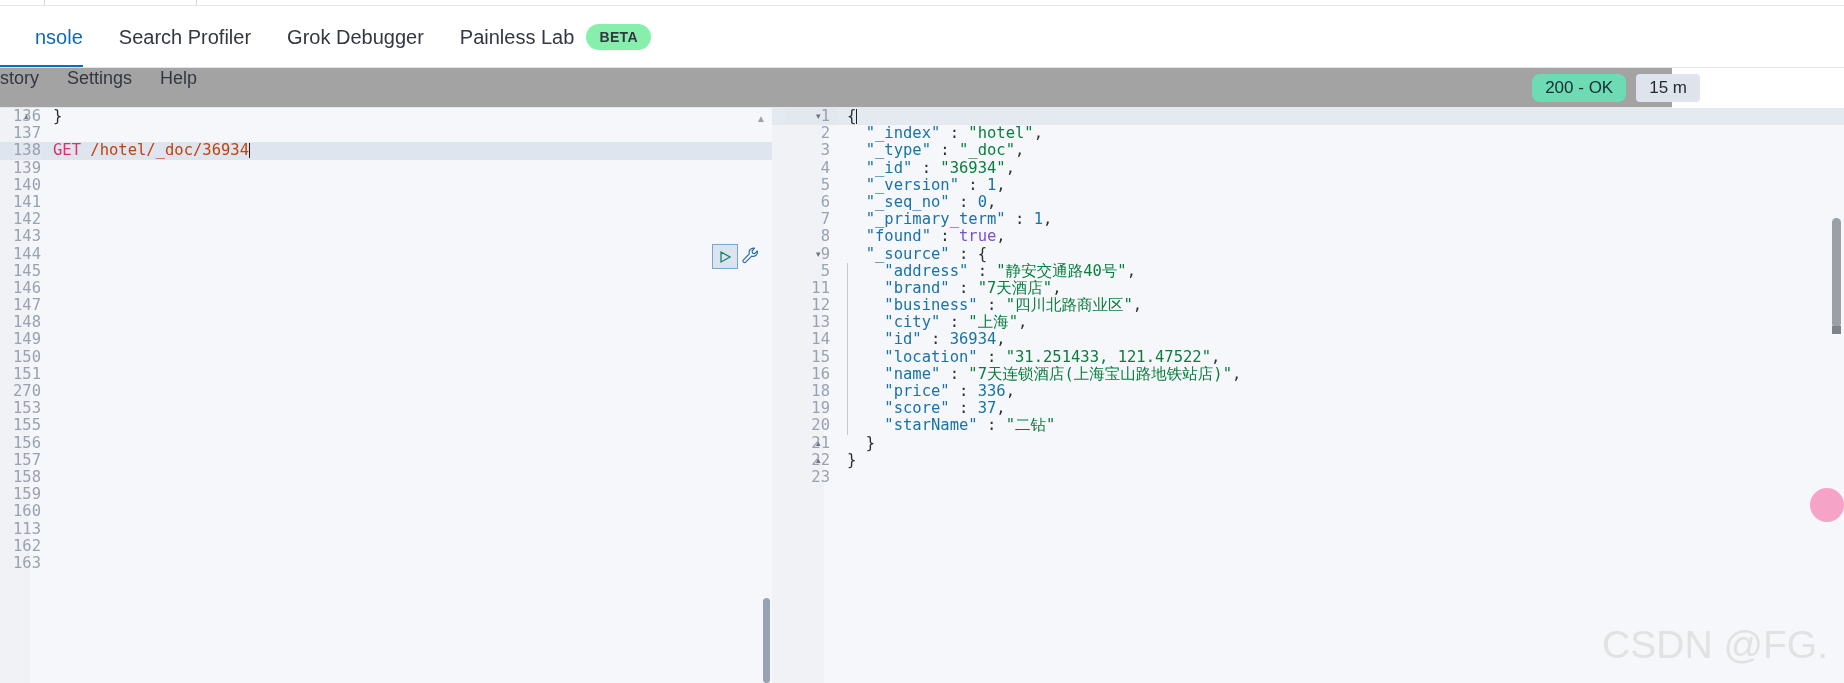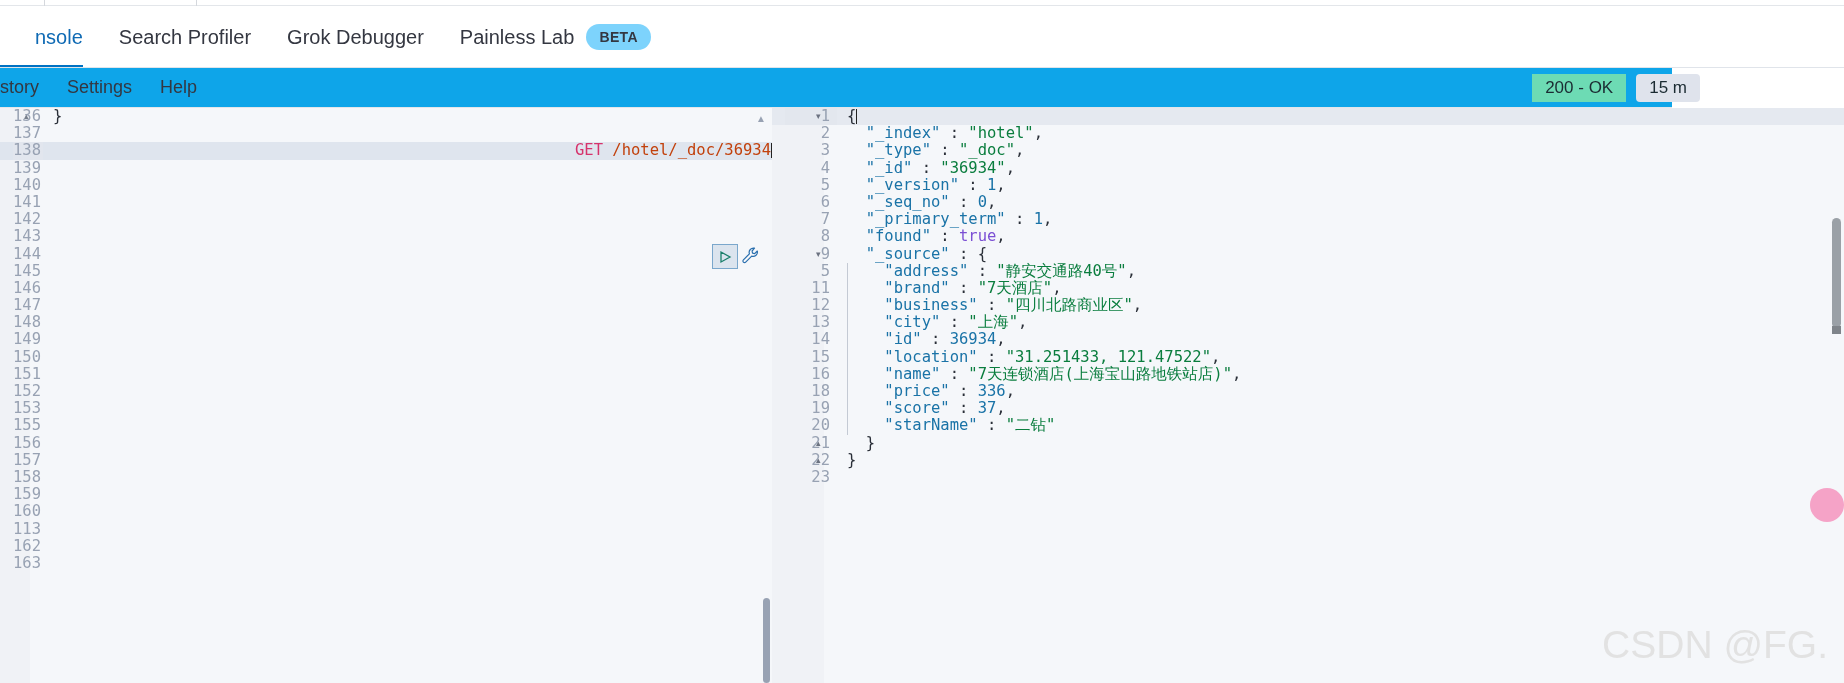--- a/index.html
+++ b/index.html
@@ -49,60 +49,60 @@
   }
   .nav-tab:first-child { padding-left: 0; }
   .nav-tab.active { color: #0f6ab4; padding-left: 35px; }
   .nav-tab.active::after {
     content: "";
     position: absolute; left: 0; right: 18px; bottom: 0;
     height: 3px; background: #0071c2;
   }
   .beta-badge {
     margin-left: 12px;
-    background: #7dd3fc;
+    background: #86efac;
     color: #343741;
     font-size: 14px;
     font-weight: bold;
     letter-spacing: .4px;
     border-radius: 14px;
     padding: 5px 13px;
   }
   .nav-underline {
     position: absolute; top: 67px; left: 0;
     width: 1844px; height: 1px;
     background: #e0e4ea;
   }
 
   
   .menu-bar {
     position: absolute; top: 68px; left: 0;
     width: 1672px; height: 40px;
-    background: #0ea5e9;
-    display: flex; align-items: center;
+    background: #a3a3a3;
+    display: flex; align-items: flex-start;
     border-bottom: 1px solid #e3e6ea;
   }
   .menu-item {
     font-size: 18px;
     color: #343741;
     padding: 0 14px;
     cursor: pointer;
     white-space: nowrap;
   }
   .menu-item:first-child { padding-left: 0; }
   .status-wrap {
     position: absolute; right: 0; top: 0;
     height: 40px; display: flex; align-items: center; gap: 10px;
   }
   .status-badge {
     background: #6ddbb4;
     color: #1b2b32;
     font-size: 17px;
     padding: 4px 13px;
-    border-radius: 0;
+    border-radius: 8px;
     white-space: nowrap;
   }
   .time-badge {
     background: #dfe3ec;
     color: #1b2b32;
     font-size: 17px;
     padding: 4px 13px 4px 13px;
     border-radius: 4px;
     white-space: nowrap;
     margin-right: -28px;
@@ -153,21 +153,21 @@
     font-family: "DejaVu Sans Mono", "Liberation Mono", monospace;
     font-size: 15.5px;
     line-height: 17.2px;
     margin-left: 13px;
   }
 
   
   .erow { position: relative; height: 17.2px; display: flex; }
   .erow .ln { width: 30px; flex: none; }
   .erow .txt { padding-left: 10px; }
-  .erow.highlight { background: #dfe5ee; justify-content: space-between; }
+  .erow.highlight { background: #dfe5ee; }
   .erow.highlight .ln { background: #e2e6ee; }
 
   .fold {
     position: absolute; left: 24px;
     font-size: 9px; color: #777f8c; line-height: 17.2px;
   }
 
   .kw-method  { color: #d6336c; }
   .kw-path    { color: #c2410c; }
   .brace      { color: #2a2f38; }
@@ -362,21 +362,21 @@
           </div>
           <div class="erow">
             <div class="ln">150</div>
             <div class="txt code"></div>
           </div>
           <div class="erow">
             <div class="ln">151</div>
             <div class="txt code"></div>
           </div>
           <div class="erow">
-            <div class="ln">152</div>
+            <div class="ln">270</div>
             <div class="txt code"></div>
           </div>
           <div class="erow">
             <div class="ln">153</div>
             <div class="txt code"></div>
           </div>
           <div class="erow">
             <div class="ln">155</div>
             <div class="txt code"></div>
           </div>

